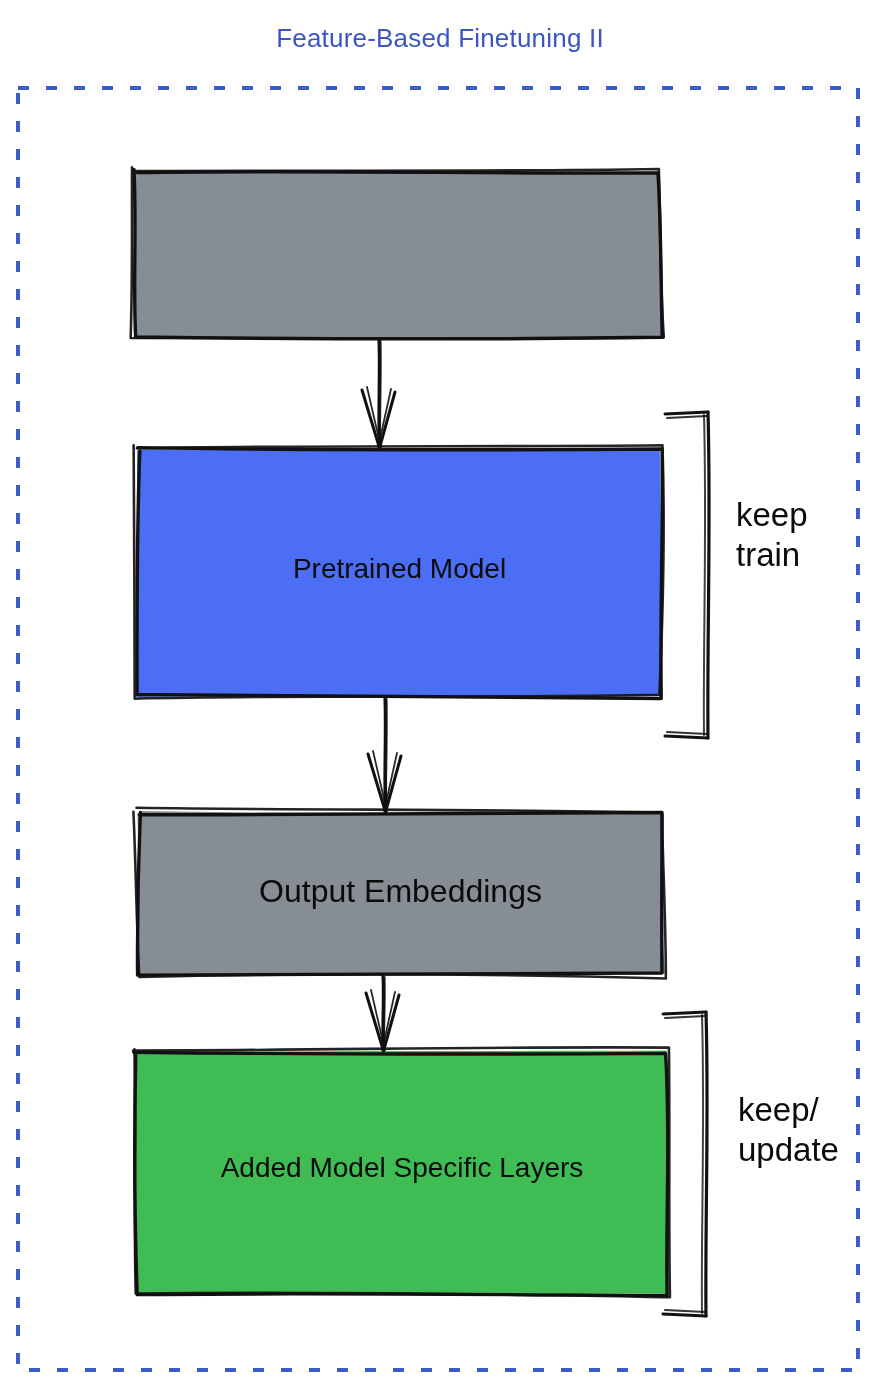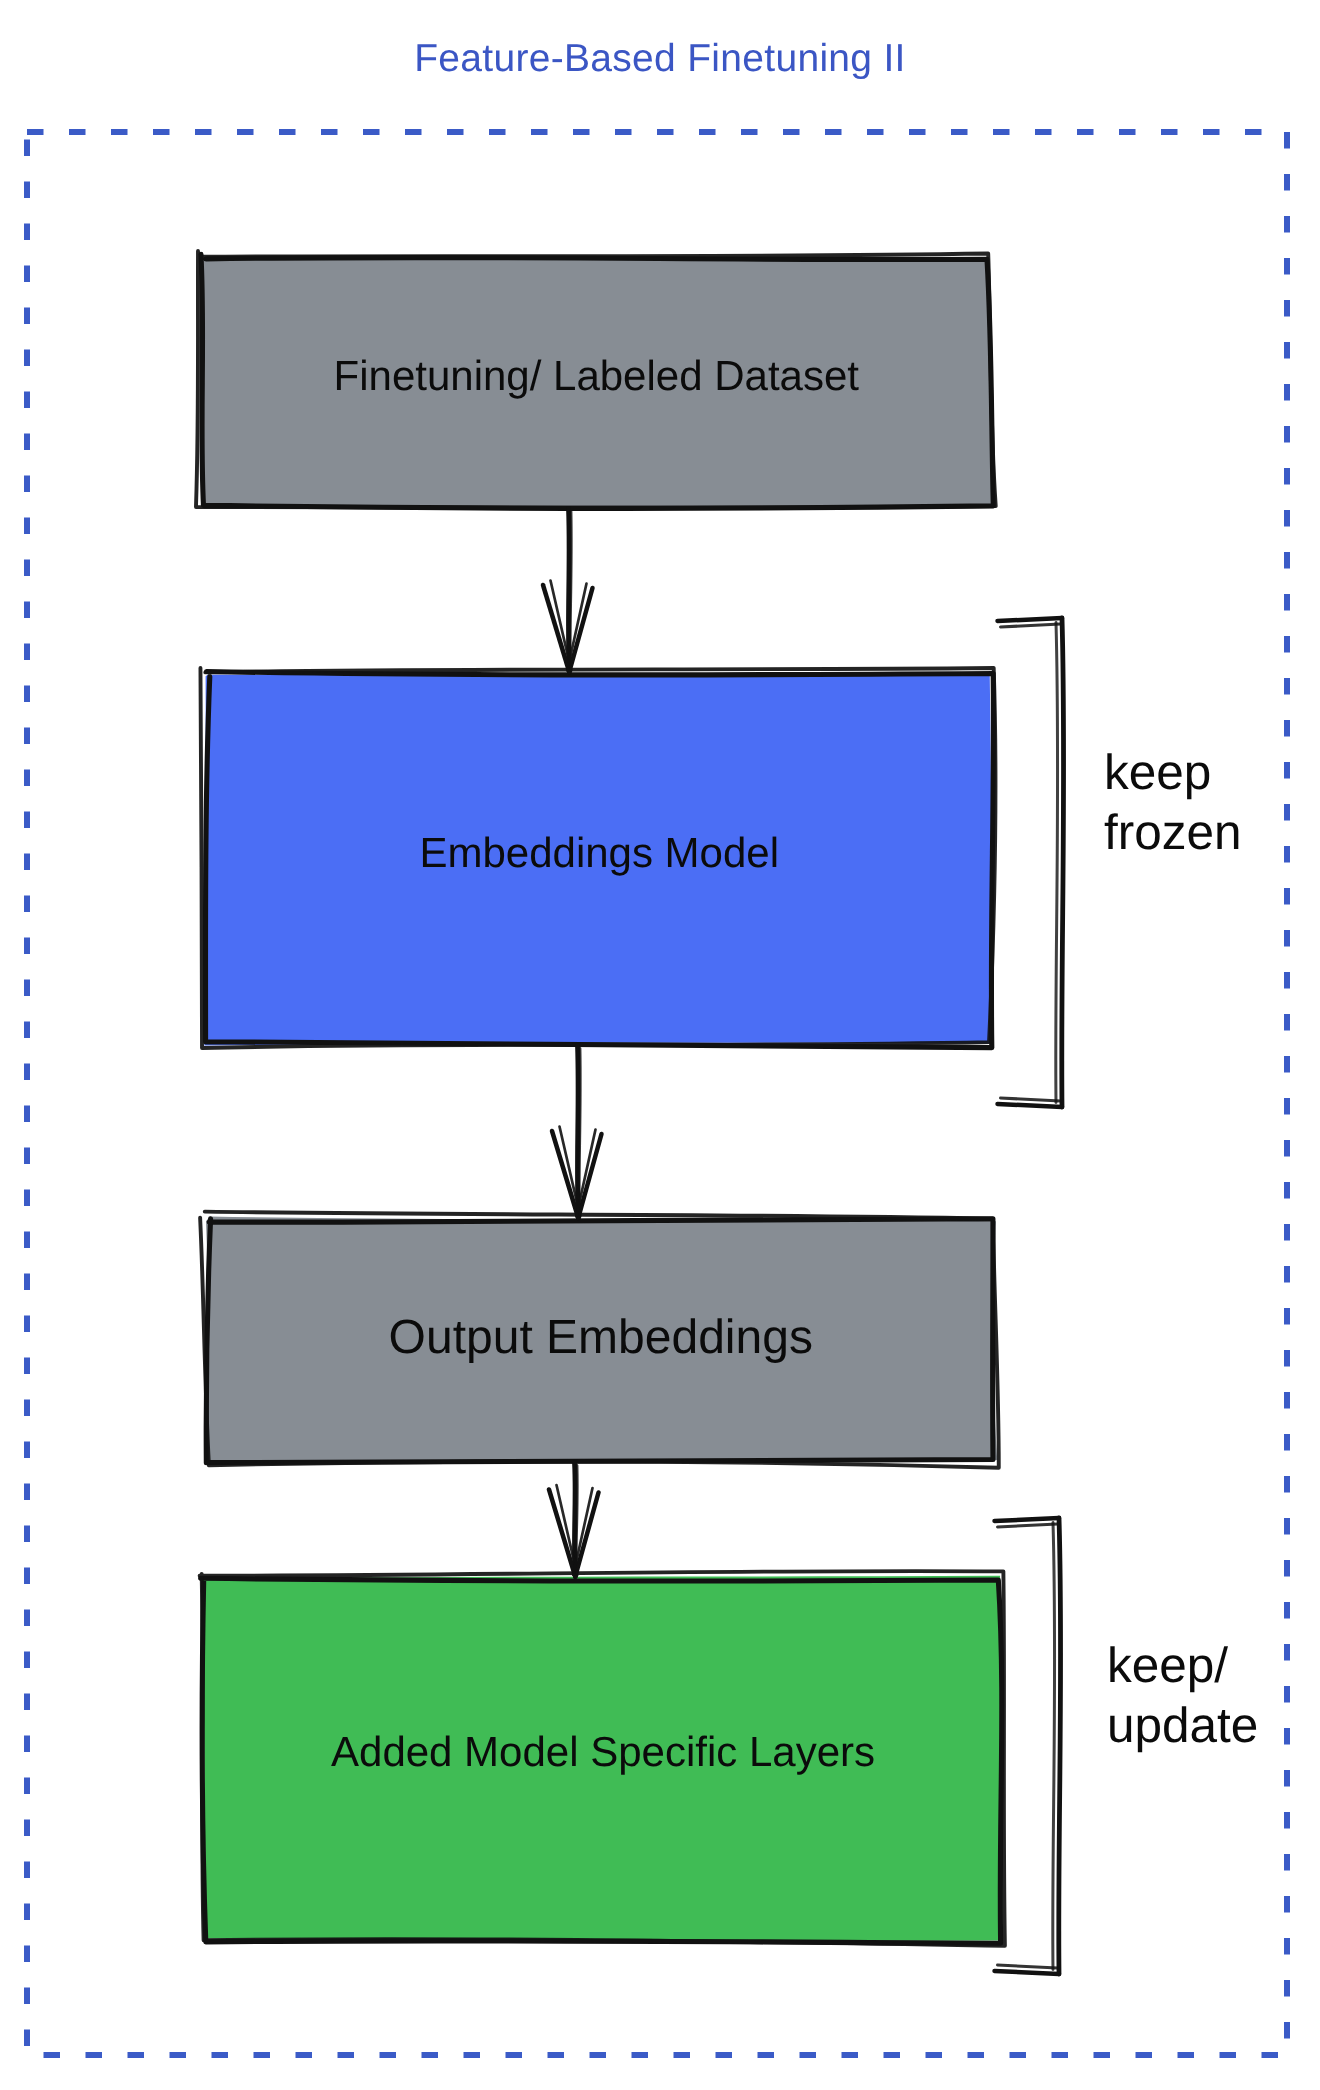--- a/index.html
+++ b/index.html
@@ -98,29 +98,28 @@
       <path d="M 663 1014 L 706 1012" fill="none" stroke="#111111" stroke-width="3" stroke-linecap="round" stroke-linejoin="round" opacity="1"></path>
       <path d="M 665 1018 L 705 1016" fill="none" stroke="#111111" stroke-width="2" stroke-linecap="round" stroke-linejoin="round" opacity="0.85"></path>
       <path d="M 706 1012 C 709 1112.32, 705 1224.8, 706 1316" fill="none" stroke="#111111" stroke-width="3.2" stroke-linecap="round" stroke-linejoin="round" opacity="1"></path>
       <path d="M 702 1015 C 705 1118.4, 701 1230.88, 702 1313" fill="none" stroke="#111111" stroke-width="2" stroke-linecap="round" stroke-linejoin="round" opacity="0.8"></path>
       <path d="M 663 1314 L 706 1316" fill="none" stroke="#111111" stroke-width="3" stroke-linecap="round" stroke-linejoin="round" opacity="1"></path>
       <path d="M 665 1310 L 705 1312" fill="none" stroke="#111111" stroke-width="2" stroke-linecap="round" stroke-linejoin="round" opacity="0.85"></path>
     </svg>
 
   <div class="diagram-title">Feature-Based Finetuning II</div>
 
-  <div class="node-label" id="lbl-dataset" style="font-size: 28px; left: 135px; width: 525px; top: 234.84px;">Finetuning/ Labeled Dataset</div>
 
-  <div class="node-label" id="lbl-model" style="font-size: 28px; left: 138px; width: 523px; top: 552.84px;">Embeddings Model</div>
+  <div class="node-label" id="lbl-model" style="font-size: 28px; left: 138px; width: 523px; top: 552.84px;">Pretrained Model</div>
 
   <div class="node-label" id="lbl-embed" style="font-size: 32px; left: 138px; width: 525px; top: 873.34px;">Output Embeddings</div>
 
   <div class="node-label" id="lbl-layers" style="font-size: 28px; left: 136px; width: 532px; top: 1152.34px;">Added Model Specific Layers</div>
 
-  <div class="side-label" id="ann-frozen" style="left: 736px; top: 495px;"><div>keep</div><div>frozen</div></div>
+  <div class="side-label" id="ann-frozen" style="left: 736px; top: 495px;"><div>keep</div><div>train</div></div>
 
   <div class="side-label" id="ann-train" style="left: 738px; top: 1090px;"><div>keep/</div><div>update</div></div>
 
   <div class="hit" id="hit-dataset" style="left: 135px; top: 172px; width: 525px; height: 166px;"></div>
   <div class="hit" id="hit-model" style="left: 138px; top: 450px; width: 523px; height: 246px;"></div>
   <div class="hit" id="hit-embed" style="left: 138px; top: 813px; width: 525px; height: 161px;"></div>
   <div class="hit" id="hit-layers" style="left: 136px; top: 1052px; width: 532px; height: 241px;"></div>
 </div>
 
 </body></html>

